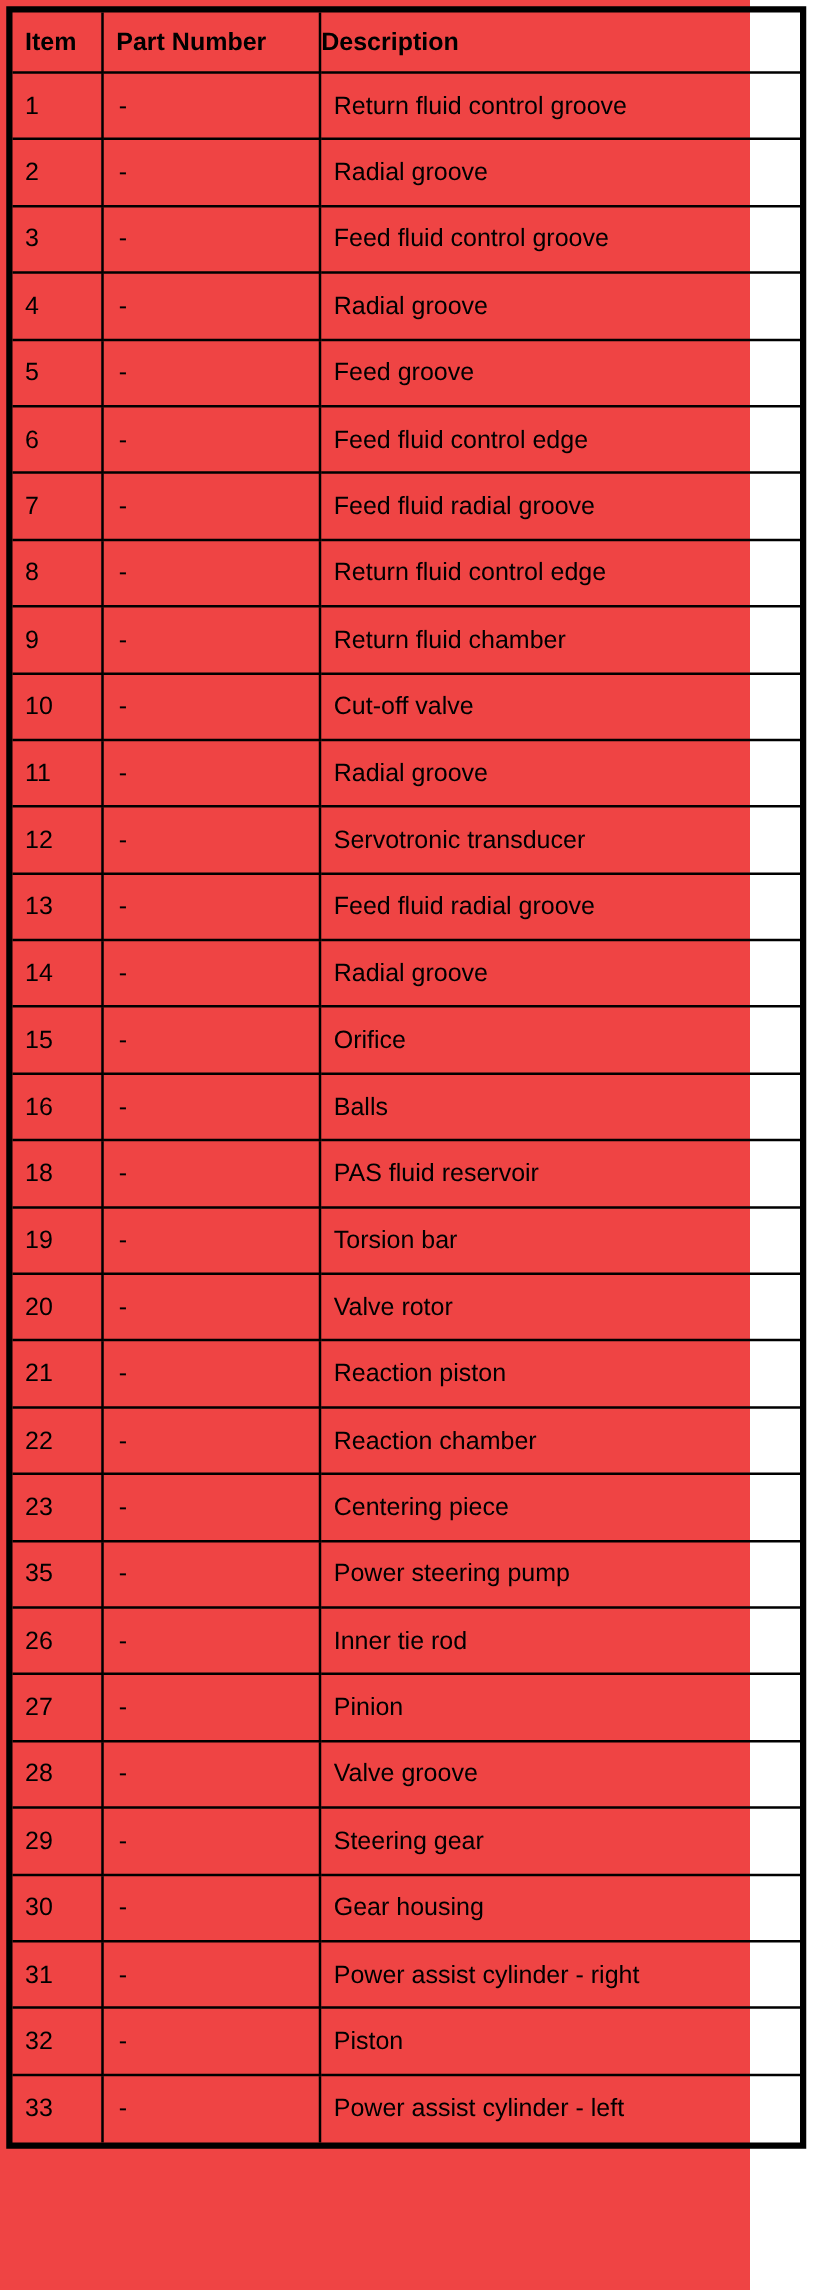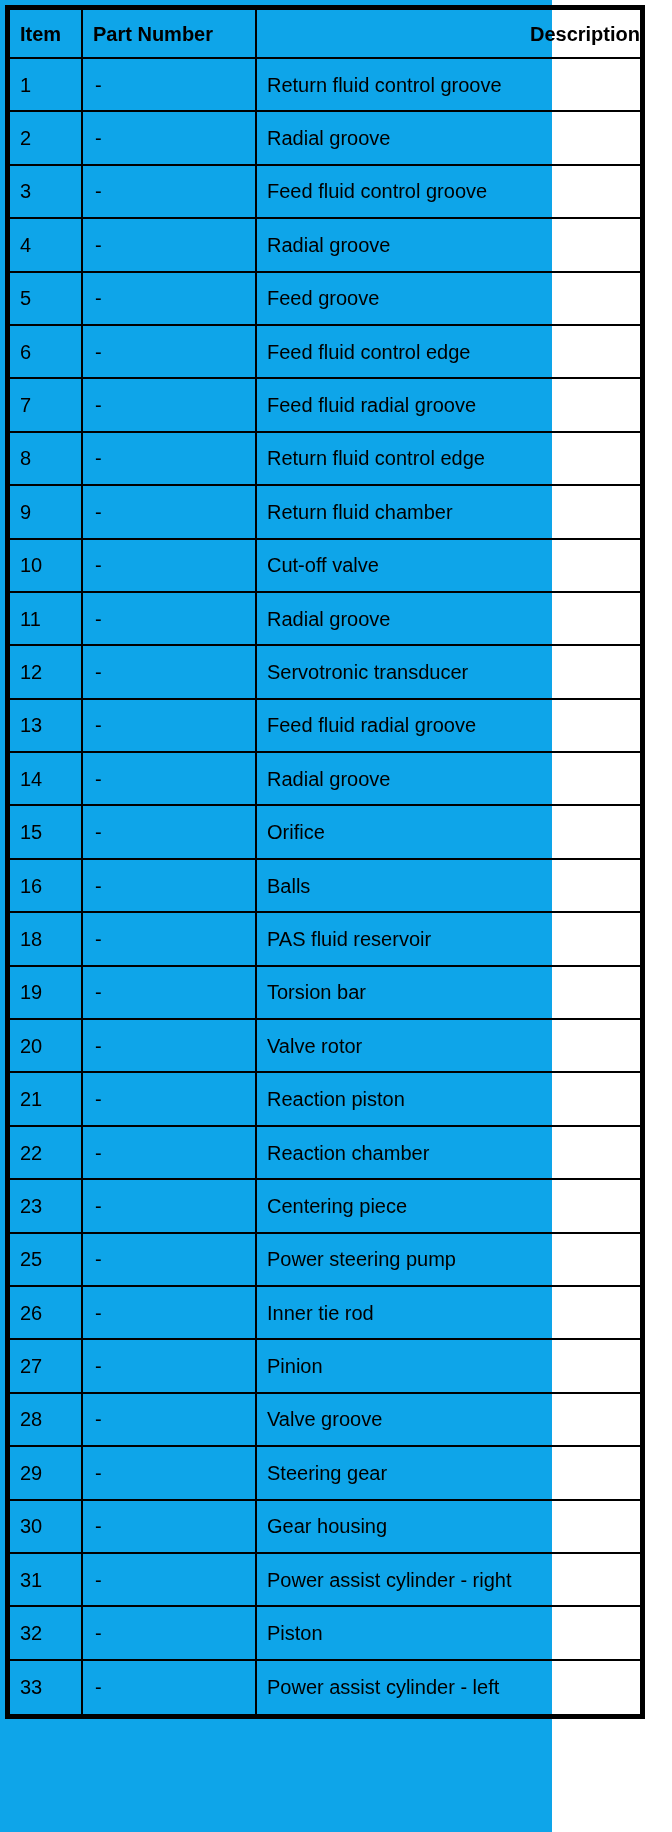--- a/index.html
+++ b/index.html
@@ -2,23 +2,23 @@
 <html><head>
 <meta charset="utf-8">
 <style>
   html, body {
     margin: 0;
     padding: 0;
     background: #ffffff;
   }
   .page {
     position: relative;
-    width: 552px;
+    width: 600px;
     height: 1832px;
-    background: #0ea5e9;
+    background: #ef4444;
     font-family: "Liberation Sans", sans-serif;
     color: #000000;
   }
   table.parts-table {
     position: absolute;
     left: 5px;
     top: 5px;
     width: 640px;
     border: 5px solid #000000;
     border-spacing: 0;
@@ -40,21 +40,21 @@
     white-space: nowrap;
   }
   th:last-child, td:last-child { border-right: none; }
   tbody tr:last-child td { border-bottom: none; }
   thead th {
     height: 49px;
     font-weight: bold;
     text-align: left;
   }
   thead th.head-desc {
-    text-align: right;
+    text-align: left;
     padding: 0;
   }
   tbody td {
     height: 53.4px;
     font-weight: normal;
     text-align: left;
   }
   tbody td.part-number-cell { padding-left: 12px; }
 </style>
 </head>
@@ -179,21 +179,21 @@
           <td class="item-cell">22</td>
           <td class="part-number-cell">-</td>
           <td class="description-cell">Reaction chamber</td>
         </tr>
         <tr>
           <td class="item-cell">23</td>
           <td class="part-number-cell">-</td>
           <td class="description-cell">Centering piece</td>
         </tr>
         <tr>
-          <td class="item-cell">25</td>
+          <td class="item-cell">35</td>
           <td class="part-number-cell">-</td>
           <td class="description-cell">Power steering pump</td>
         </tr>
         <tr>
           <td class="item-cell">26</td>
           <td class="part-number-cell">-</td>
           <td class="description-cell">Inner tie rod</td>
         </tr>
         <tr>
           <td class="item-cell">27</td>

